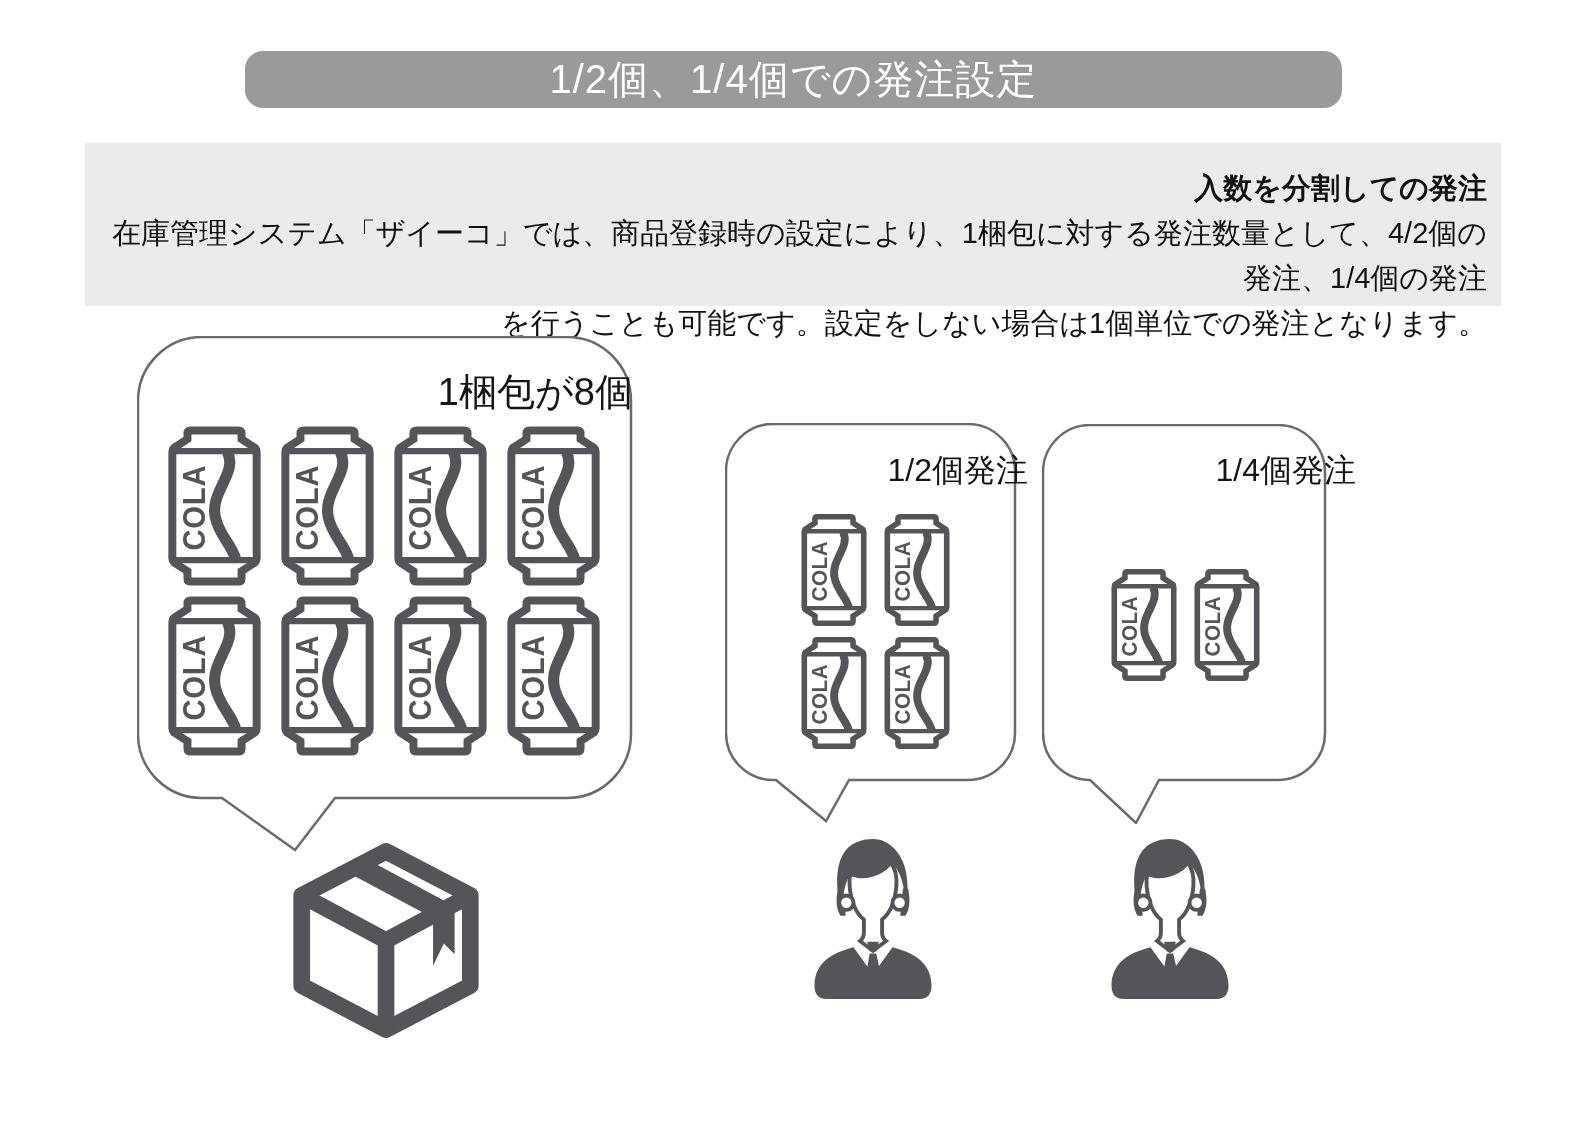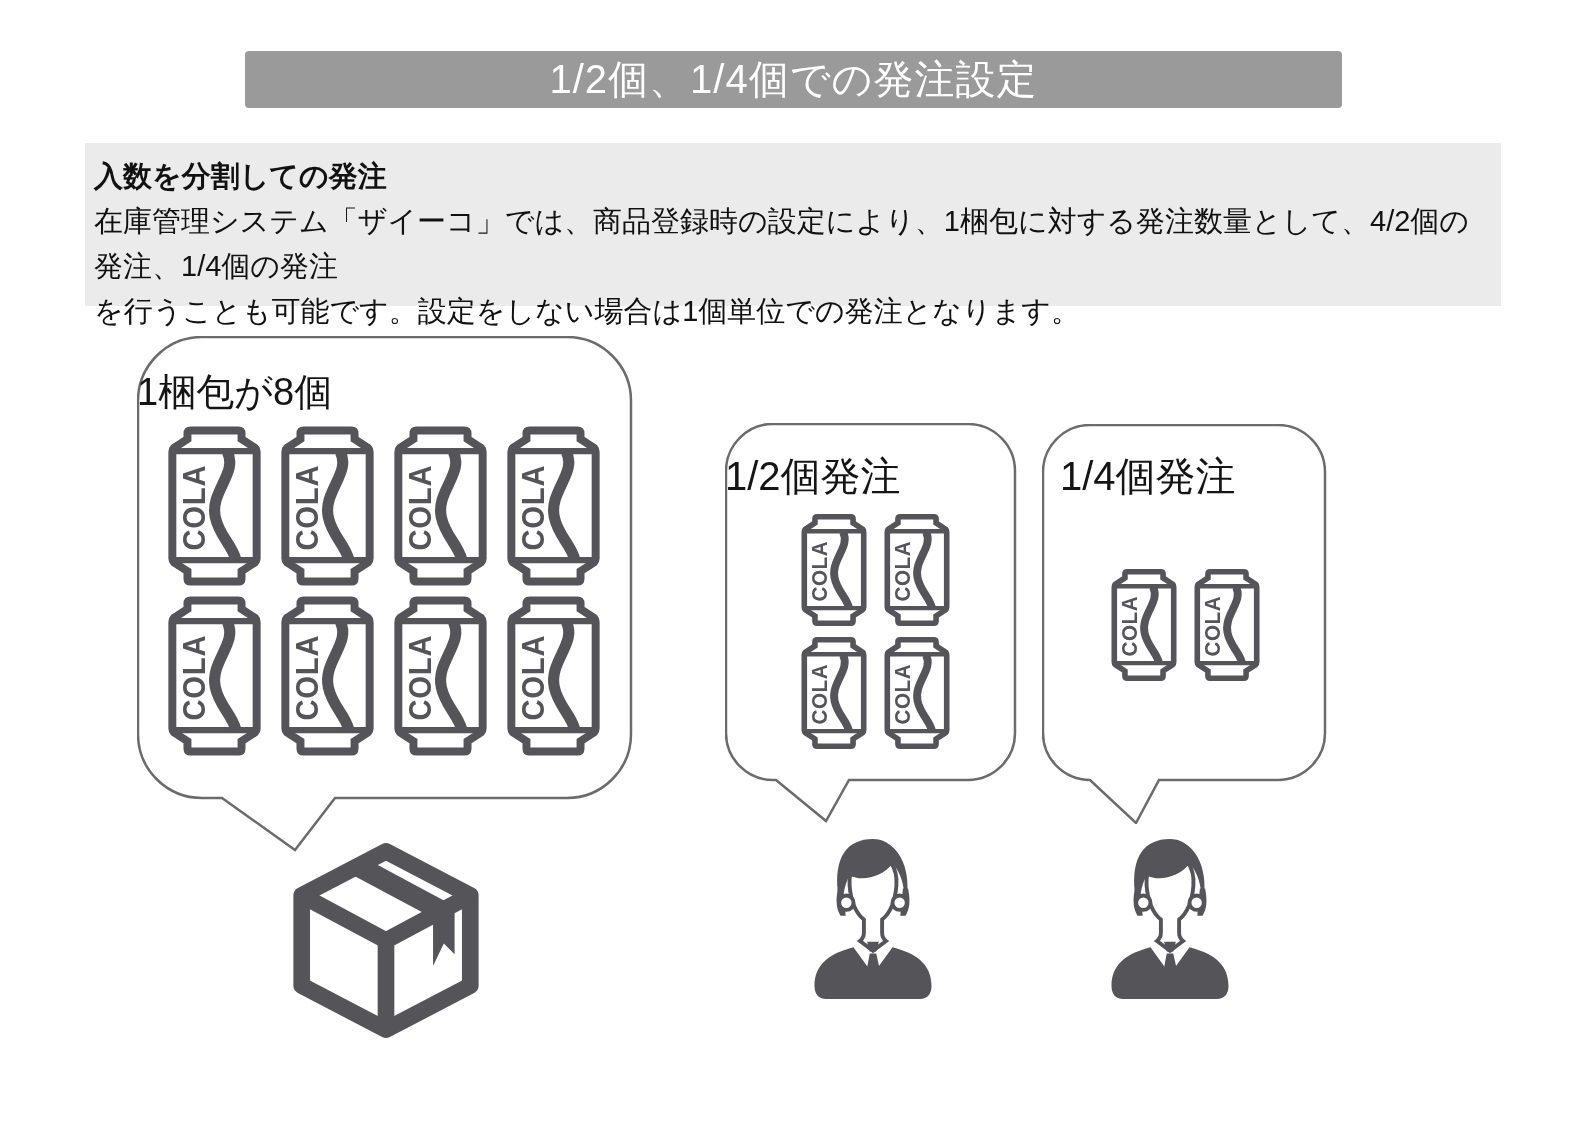--- a/index.html
+++ b/index.html
@@ -2,39 +2,39 @@
 <html style="--title-bg: #9a9a9a; --title-text: #ffffff; --panel-bg: #ebebeb; --icon: #555459; --bubble-border: #6b6b6b;"><head>
 <meta charset="utf-8">
 <style>
   html,body{margin:0;padding:0;background:#ffffff;}
   body{font-family:"Liberation Sans",sans-serif;color:#111;}
   #page{position:relative;width:1586px;height:1122px;background:#fff;overflow:hidden;}
 
   
   .title-bar{
     position:absolute;left:245px;top:51px;width:1097px;height:57px;
-    background:var(--title-bg);border-radius:4px;
+    background:var(--title-bg);border-radius:18px;
     color:var(--title-text);font-size:40px;line-height:57px;text-align:center;
     letter-spacing:1px;
   }
 
   
   .info-panel{
     position:absolute;left:85px;top:143px;width:1416px;height:163px;
-    background:var(--panel-bg);box-sizing:border-box;padding:11px 14px 0 9px;
+    background:var(--panel-bg);box-sizing:border-box;padding:23px 14px 0 9px;text-align:right;
   }
   .info-heading{font-size:29px;font-weight:bold;line-height:45px;}
   .info-line{font-size:29px;line-height:45px;}
 
   
   .abs{position:absolute;}
   .bubble-path{fill:#ffffff;stroke:var(--bubble-border);stroke-width:2.5;}
-  .bubble-label{position:absolute;text-align:left;color:#151515;}
+  .bubble-label{position:absolute;text-align:right;color:#151515;}
   .lbl-lg{font-size:38px;}
-  .lbl-md{font-size:40px;}
+  .lbl-md{font-size:32px;padding-left:12px;}
 
   
   .can-grid{position:absolute;display:grid;}
   .grid-8{left:162px;top:426px;grid-template-columns:repeat(4,105px);grid-auto-rows:160px;column-gap:8px;row-gap:10px;}
   .grid-4{left:797px;top:513px;grid-template-columns:repeat(2,74px);grid-auto-rows:114px;column-gap:9px;row-gap:9px;}
   .grid-2{left:1107px;top:568px;grid-template-columns:repeat(2,74px);grid-auto-rows:114px;column-gap:9px;}
   .can-lg svg{width:105px;height:160px;display:block;}
   .can-sm svg{width:74px;height:114px;display:block;}
 
   

